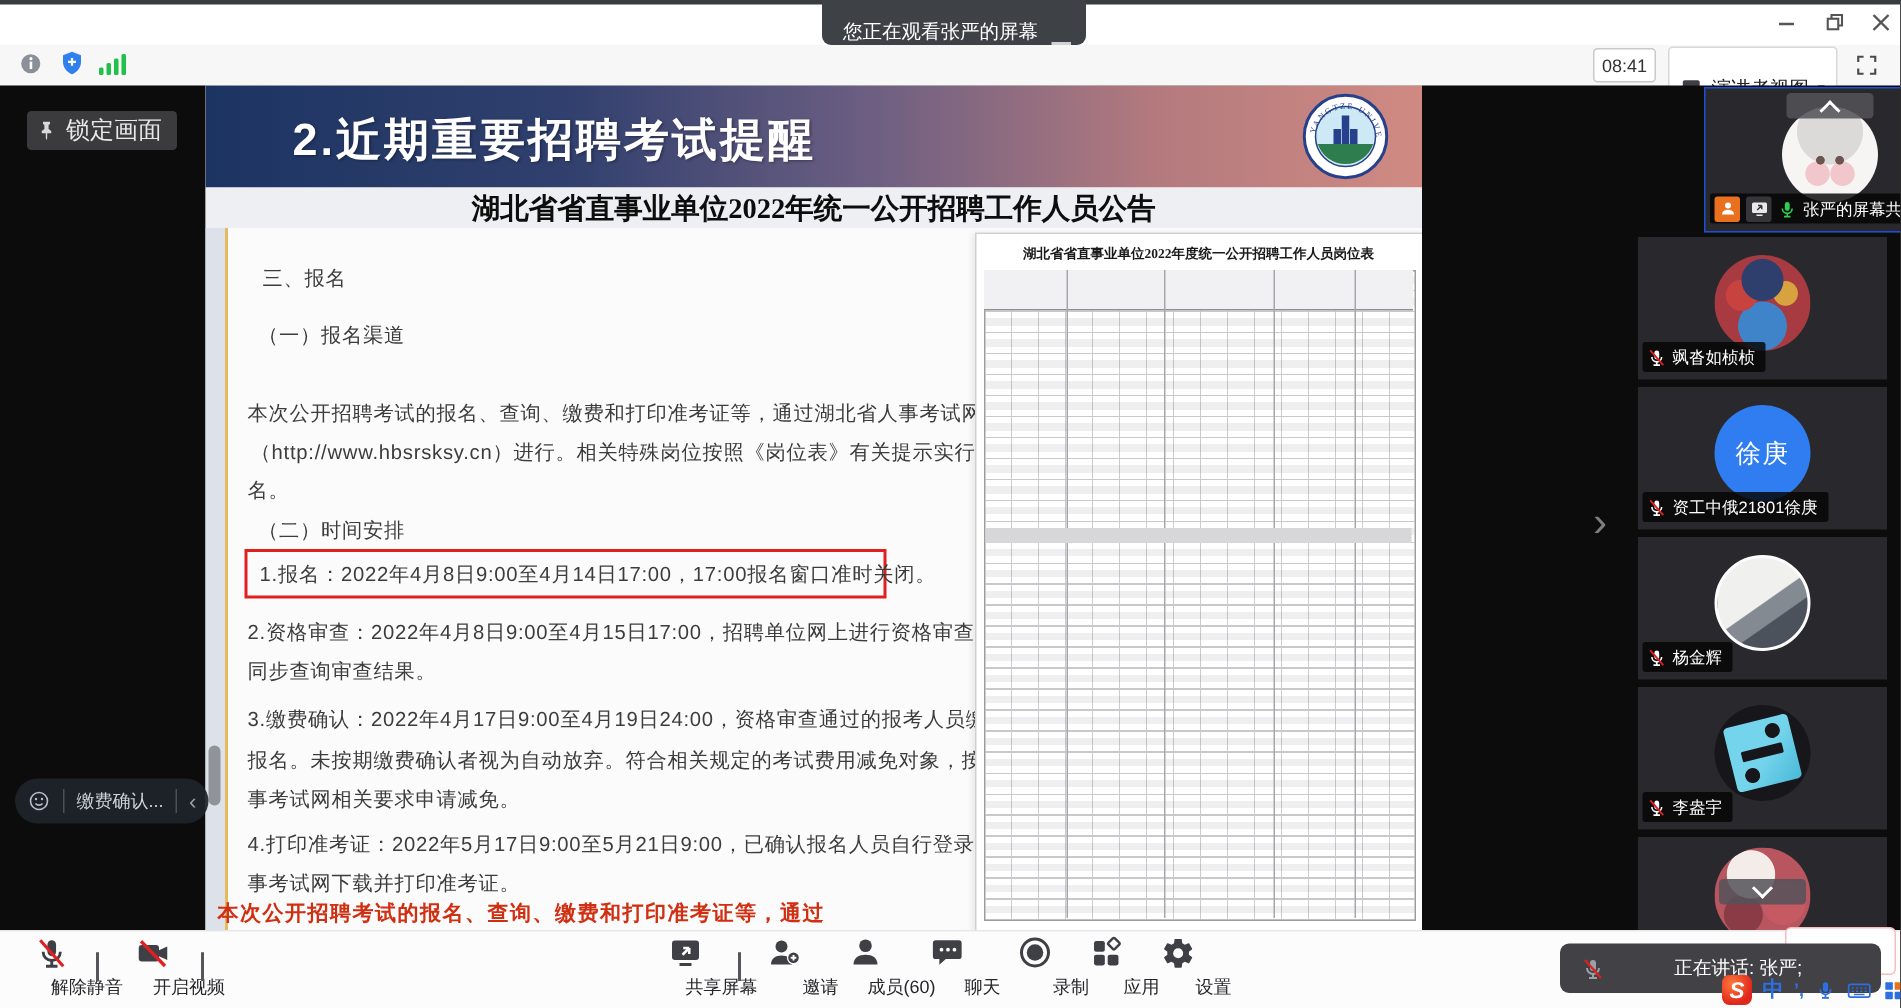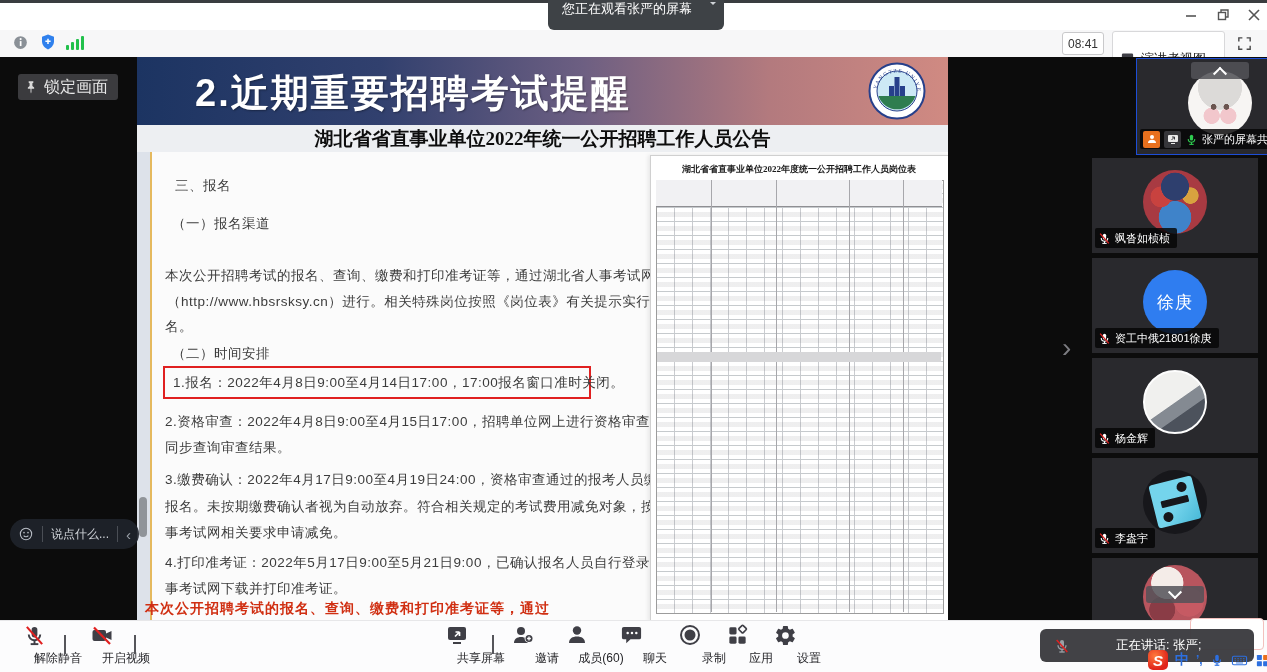--- a/index.html
+++ b/index.html
@@ -3,21 +3,21 @@
 <meta charset="utf-8">
 <style>
   html,body{margin:0;padding:0;background:#000;}
   #app{position:relative;width:1267px;height:672px;overflow:hidden;
        font-family:"Liberation Sans","DejaVu Sans",sans-serif;background:#0c0c0c;}
   .abs{position:absolute;}
   
   #titlebar{left:0;top:0;width:1267px;height:30px;background:#ffffff;}
   #topstrip{left:0;top:0;width:1267px;height:3px;background:#3a3d40;}
   #banner{left:548px;top:0;height:30px;padding:0 10px 0 14px;background:#3e4246;
-          border-radius:0 0 6px 6px;display:flex;align-items:flex-start;gap:9px;color:#fff;font-size:13px;}
+          border-radius:0 0 6px 6px;display:flex;align-items:flex-end;gap:9px;color:#fff;font-size:13px;}
   .hamb{width:13px;height:2px;background:#cfd3d8;position:relative;margin-top:-6px;}
   .hamb::after{content:"";position:absolute;left:0;top:4px;width:13px;height:2px;background:#cfd3d8;}
   .hamb::before{content:"";position:absolute;left:9px;top:8px;border:3px solid transparent;border-top-color:#cfd3d8;}
   .winbtn{top:3px;width:26px;height:24px;display:flex;align-items:center;justify-content:center;cursor:default;}
   
   #infobar{left:0;top:30px;width:1267px;height:27px;background:#f7f7f8;border-bottom:1px solid #e1e1e3;}
   #timebox{left:1062px;top:32px;width:40px;height:21px;background:#fff;border:1px solid #c9c9cb;border-radius:3px;
            font-size:12px;color:#333;display:flex;align-items:center;justify-content:center;}
   #viewbtn{left:1112px;top:31px;height:23px;padding:15px 7px;background:#fff;border:1px solid #d8d8da;border-radius:3px;
            display:flex;align-items:center;gap:6px;font-size:13px;color:#222;}
@@ -30,21 +30,21 @@
   #chatpill{left:10px;top:519px;height:30px;padding:0 8px;background:rgba(32,36,43,.92);border-radius:16px;
             display:flex;align-items:center;gap:8px;}
   #chatpill .div{width:1px;height:16px;background:#4a4e55;}
   #chatpill .ph{color:#cfd3d8;font-size:12px;}
   #chatpill .back{color:#9aa0a8;font-size:15px;line-height:1;}
   
   #slide{left:137px;top:57px;width:811px;height:563px;background:#fbfbfb;overflow:hidden;}
   #slide-titleband{left:0;top:0;width:811px;height:68px;
      background:linear-gradient(90deg,#1c3462 0%,#31406e 30%,#6d5f82 55%,#b37a7e 78%,#d08a82 100%);}
   #slide-title{left:58px;top:0;height:72px;display:flex;align-items:center;color:#fff;
-     font-size:38px;font-weight:bold;letter-spacing:2px;text-shadow:1px 1px 2px rgba(0,0,0,.35);}
+     font-size:30px;font-weight:bold;letter-spacing:2px;text-shadow:1px 1px 2px rgba(0,0,0,.35);}
   #slide-subband{left:0;top:68px;width:811px;height:27px;background:#edeff2;display:flex;align-items:center;justify-content:center;}
   #slide-sub{font-family:"Liberation Serif","DejaVu Serif",serif;font-size:19px;font-weight:bold;color:#0d0d0d;}
   #bodyarea{left:0;top:95px;width:811px;height:468px;background:#fbfbfb;}
   #leftstrip{left:0;top:95px;width:13px;height:468px;background:#dde2ea;border-right:2px solid #e5b95e;}
   #scrollthumb{left:2px;top:440px;width:8px;height:40px;background:#909499;border-radius:4px;}
   .ln{position:absolute;font-size:13.5px;color:#3c3c3c;letter-spacing:.5px;white-space:nowrap;}
   #redbox{left:26px;top:309px;width:424px;height:29px;border:2px solid #e02020;display:flex;align-items:center;}
   #redbox .ln{position:static;padding-left:8px;}
   #footer-red{left:8px;top:543px;font-family:"Liberation Serif","DejaVu Serif",serif;
      font-size:14px;font-weight:bold;color:#d02f12;letter-spacing:1px;white-space:nowrap;}
@@ -218,21 +218,21 @@
   </div>
 
   <div id="chatpill" class="abs">
     <svg width="16" height="16" viewBox="0 0 24 24">
         <circle cx="12" cy="12" r="8.5" fill="none" stroke="#b9bec6" stroke-width="1.6"></circle>
         <circle cx="9" cy="10" r="1.2" fill="#b9bec6"></circle>
         <circle cx="15" cy="10" r="1.2" fill="#b9bec6"></circle>
         <path d="M8.5 14.5a4.5 4.5 0 0 0 7 0" stroke="#b9bec6" stroke-width="1.6" fill="none"></path>
       </svg>
     <span class="div"></span>
-    <span class="ph">说点什么...</span>
+    <span class="ph">缴费确认...</span>
     <span class="div"></span>
     <span class="back">‹</span>
   </div>
 
   <div id="collapse" class="abs">›</div>
 
   <div class="tile" style="top:58px;border:1px solid #1d4ed8;margin-left:44px;">
     <div class="avatar" style="background:
       radial-gradient(circle at 40% 56%, #6b5550 0 5%, transparent 6%),
       radial-gradient(circle at 60% 56%, #6b5550 0 5%, transparent 6%),

